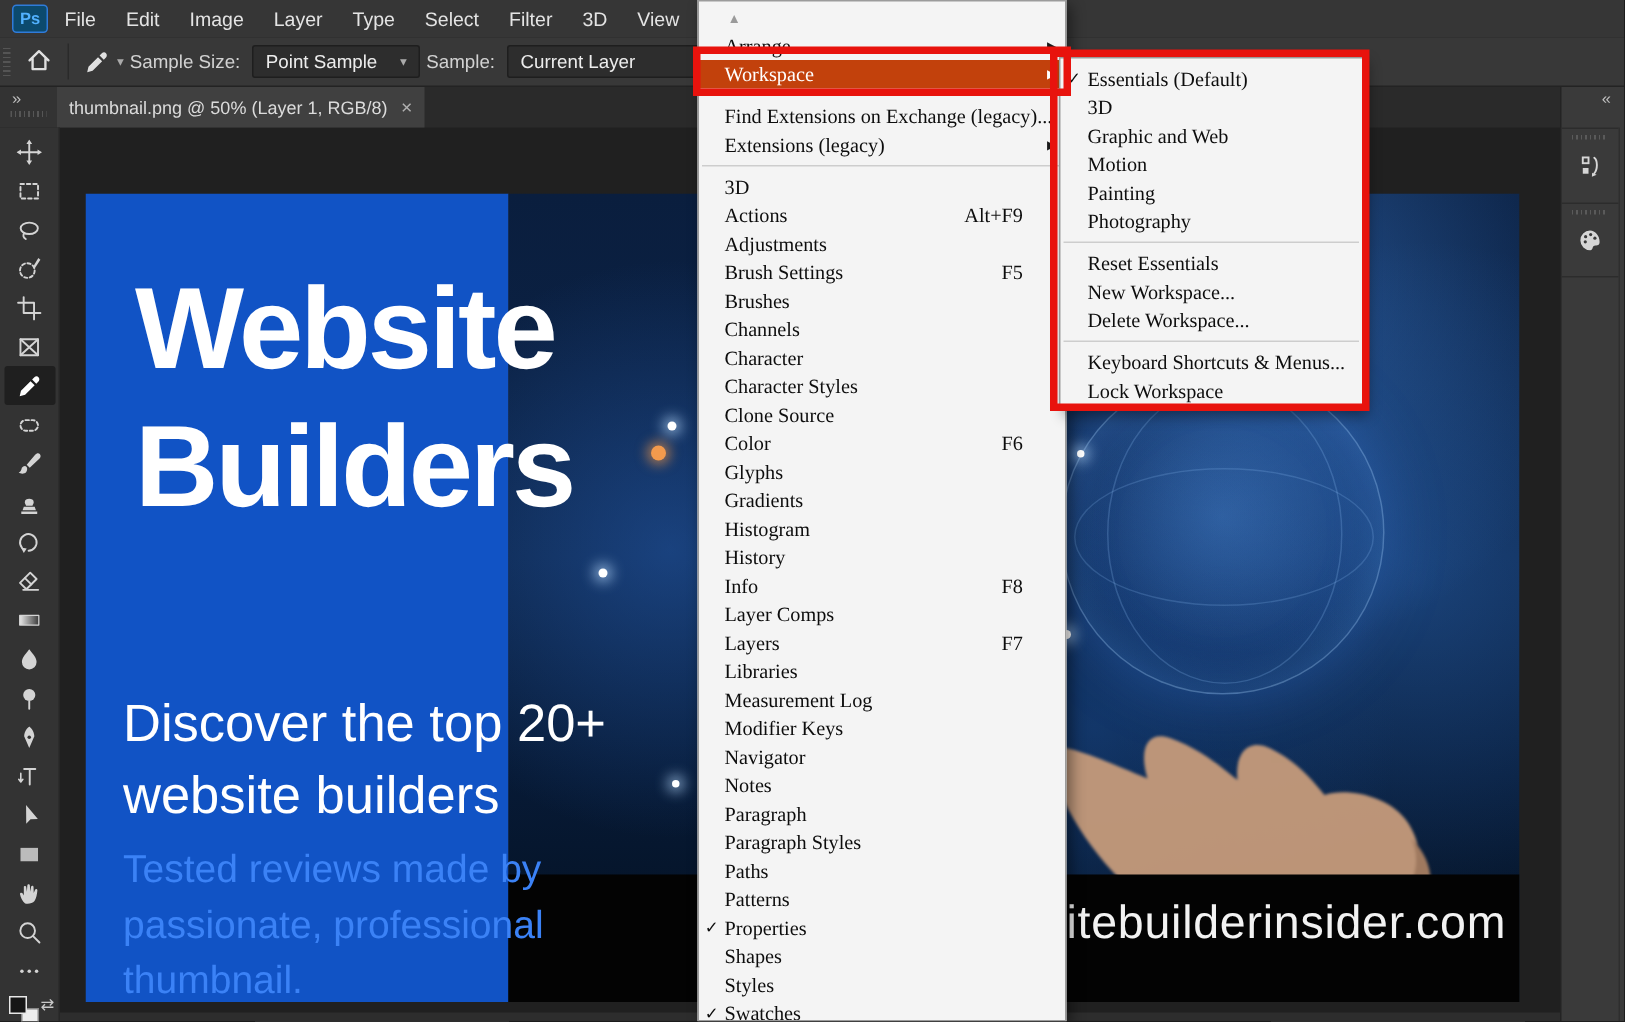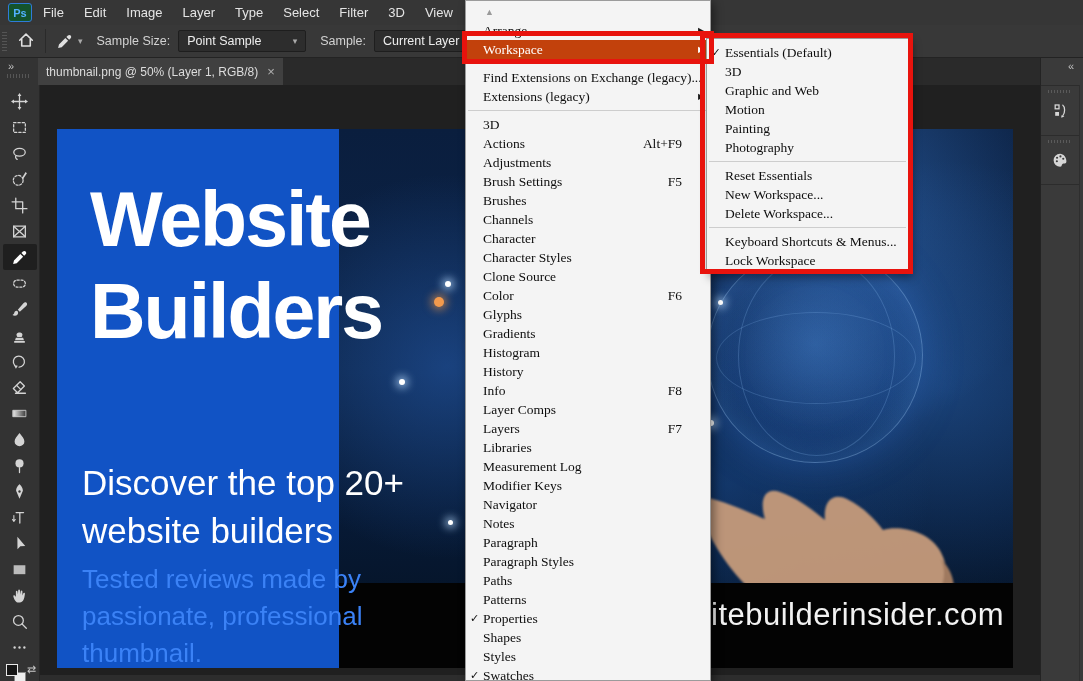--- a/index.html
+++ b/index.html
@@ -2,36 +2,36 @@
 <html><head>
 <meta charset="utf-8">
 <style>
   * { box-sizing: border-box; margin: 0; padding: 0; }
   body { background:#111; font-family:"Liberation Sans", sans-serif; }
   .stage { position:relative; width:1083px; height:681px; overflow:hidden; background:#202020; }
   .abs { position:absolute; }
 
   
   .menubar { left:0; top:0; width:1083px; height:25px; background:#363636; display:flex; align-items:center; color:#e4e4e4; font-size:13px; z-index:20; }
-  .ps-logo { margin-left:8px; width:24px; height:19px; background:#14532d; border:1px solid #2f7bd9; border-radius:3px; color:#52b1ff; font-weight:bold; font-size:11px; display:flex; align-items:center; justify-content:center; }
+  .ps-logo { margin-left:8px; width:24px; height:19px; background:#0c4a6e; border:1px solid #2f7bd9; border-radius:3px; color:#52b1ff; font-weight:bold; font-size:11px; display:flex; align-items:center; justify-content:center; }
   .mb-item { padding:3px 9px; margin-left:2px; white-space:nowrap; }
   .mb-item.active { position:relative; background:#1f1f1f; border:1px solid #dcdcdc; border-radius:2px; padding:2px 9px; }
   .mb-item.active::after { content:""; position:absolute; left:-3px; right:-3px; bottom:-7px; height:6px; background:#e8130d; border-radius:3px; z-index:96; }
 
   
   .optionsbar { left:0; top:25px; width:1083px; height:33px; background:#383838; border-bottom:1px solid#232323; display:flex; align-items:center; color:#d6d6d6; font-size:12.5px; z-index:10; }
   .ob-grip { width:5px; height:20px; margin-left:2px; background-image:repeating-linear-gradient(0deg,#555 0 1px,transparent 1px 3px); }
   .ob-home { margin-left:10px; color:#e0e0e0; }
   .ob-sep { width:1px; height:24px; background:#2a2a2a; margin:0 10px; }
   .ob-tool { display:flex; align-items:center; color:#e0e0e0; }
   .ob-chev { font-size:9px; color:#aaa; margin-left:5px; }
-  .ob-label { margin:0 8px 0 14px; color:#d2d2d2; }
+  .ob-label { margin:0 8px 0 4px; color:#d2d2d2; }
   .dropdown { height:22px; background:#2d2d2d; border:1px solid #1e1e1e; border-radius:2px; display:flex; align-items:center; padding:0 8px; color:#ededed; font-size:12.5px; }
   .dropdown .dd-val { flex:1; white-space:nowrap; }
-  .dd-1 { width:128px; }
+  .dd-1 { width:112px; }
   .dd-2 { width:140px; }
 
   
   .tabbar { left:0; top:58px; width:1083px; height:27px; background:#2a2a2a; z-index:5; }
   .tabbar-left { position:absolute; left:0; top:0; width:38px; height:27px; background:#333; }
   .chev-dbl { position:absolute; left:8px; top:2px; color:#c0c0c0; font-size:11px; letter-spacing:-1px; }
   .tab-grip { position:absolute; left:7px; top:16px; width:24px; height:4px; background-image:repeating-linear-gradient(90deg,#565656 0 1px,transparent 1px 3px); }
   .doc-tab { position:absolute; left:38px; top:0; width:245px; height:27px; background:#404040; display:flex; align-items:center; padding:0 8px; color:#dcdcdc; font-size:12px; white-space:nowrap; }
   .tab-close { margin-left:9px; color:#b0b0b0; font-size:13px; }
 

